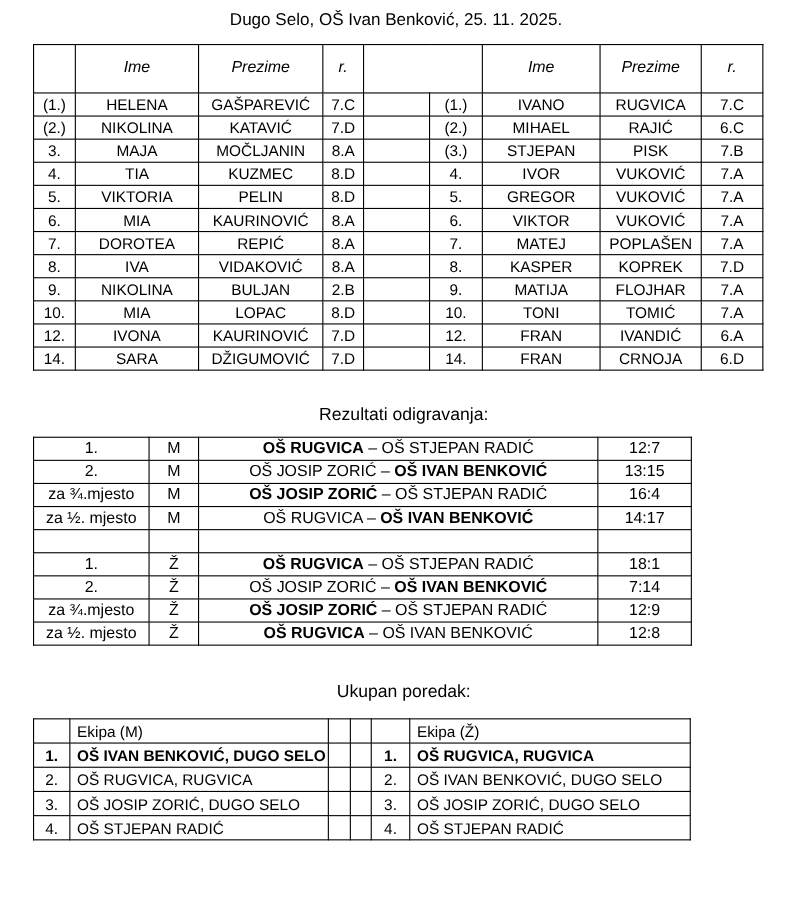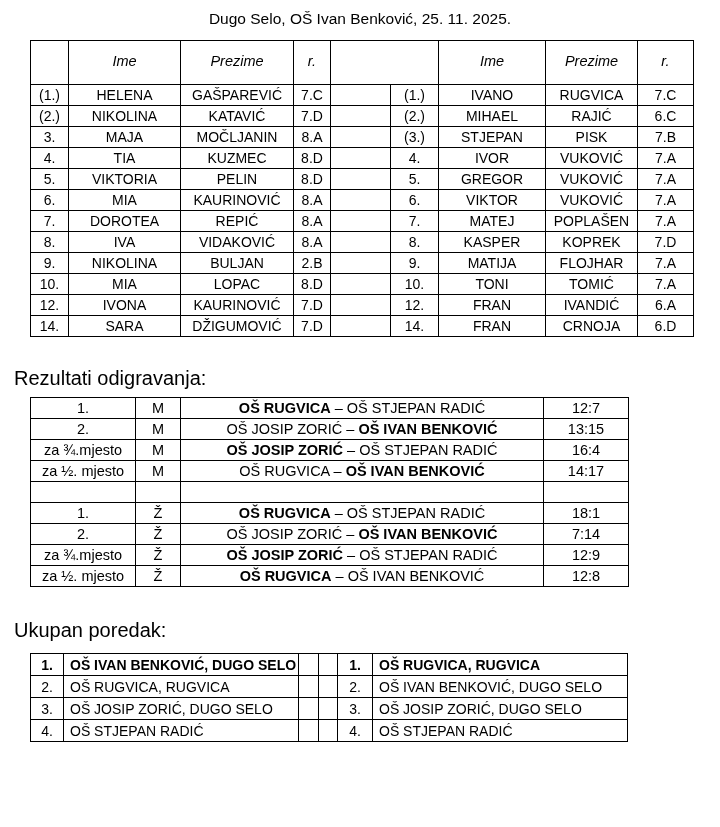--- a/index.html
+++ b/index.html
@@ -11,21 +11,21 @@
   table{border-collapse:collapse;table-layout:fixed;margin-left:30px;}
   td{border:1.5px solid #000;overflow:hidden;white-space:nowrap;font-size:14px;padding:0;}
   .c{text-align:center;}
   .b{font-weight:bold;}
   
   .roster{margin-top:12px;}
   .roster tr{height:21px;}
   .roster tr.hdr{height:44px;}
   .roster tr.hdr td{vertical-align:top;padding-top:12px;font-size:14.5px;font-style:italic;}
   
-  .heading{margin:32px 0 0 14px;font-size:20px;line-height:18px;}
+  .heading{margin:32px 0 0 14px;font-size:16px;line-height:18px;text-align:center;}
   .heading.second{margin-top:34px;}
   
   .results{margin-top:10px;}
   .results tr{height:21px;}
   .results td{font-size:14.5px;}
   
   .standings{margin-top:14px;}
   .standings tr{height:22px;}
   .standings td.team{text-align:left;padding-left:6px;}
   .standings tr.boldrow td{font-weight:bold;}
@@ -267,20 +267,28 @@
   <table class="standings">
     <colgroup>
       <col style="width:33px">
         <col style="width:235px">
         <col style="width:20px">
         <col style="width:19px">
         <col style="width:35px">
         <col style="width:255px">
     </colgroup>
     <tbody>
+      <tr>
+        <td class="c"></td>
+        <td class="team">Ekipa (M)</td>
+        <td></td>
+        <td></td>
+        <td class="c"></td>
+        <td class="team">Ekipa (Ž)</td>
+      </tr>
       <tr class="boldrow">
         <td class="c">1.</td>
         <td class="team">OŠ IVAN BENKOVIĆ, DUGO SELO</td>
         <td></td>
         <td></td>
         <td class="c">1.</td>
         <td class="team">OŠ RUGVICA, RUGVICA</td>
       </tr>
       <tr>
         <td class="c">2.</td>

